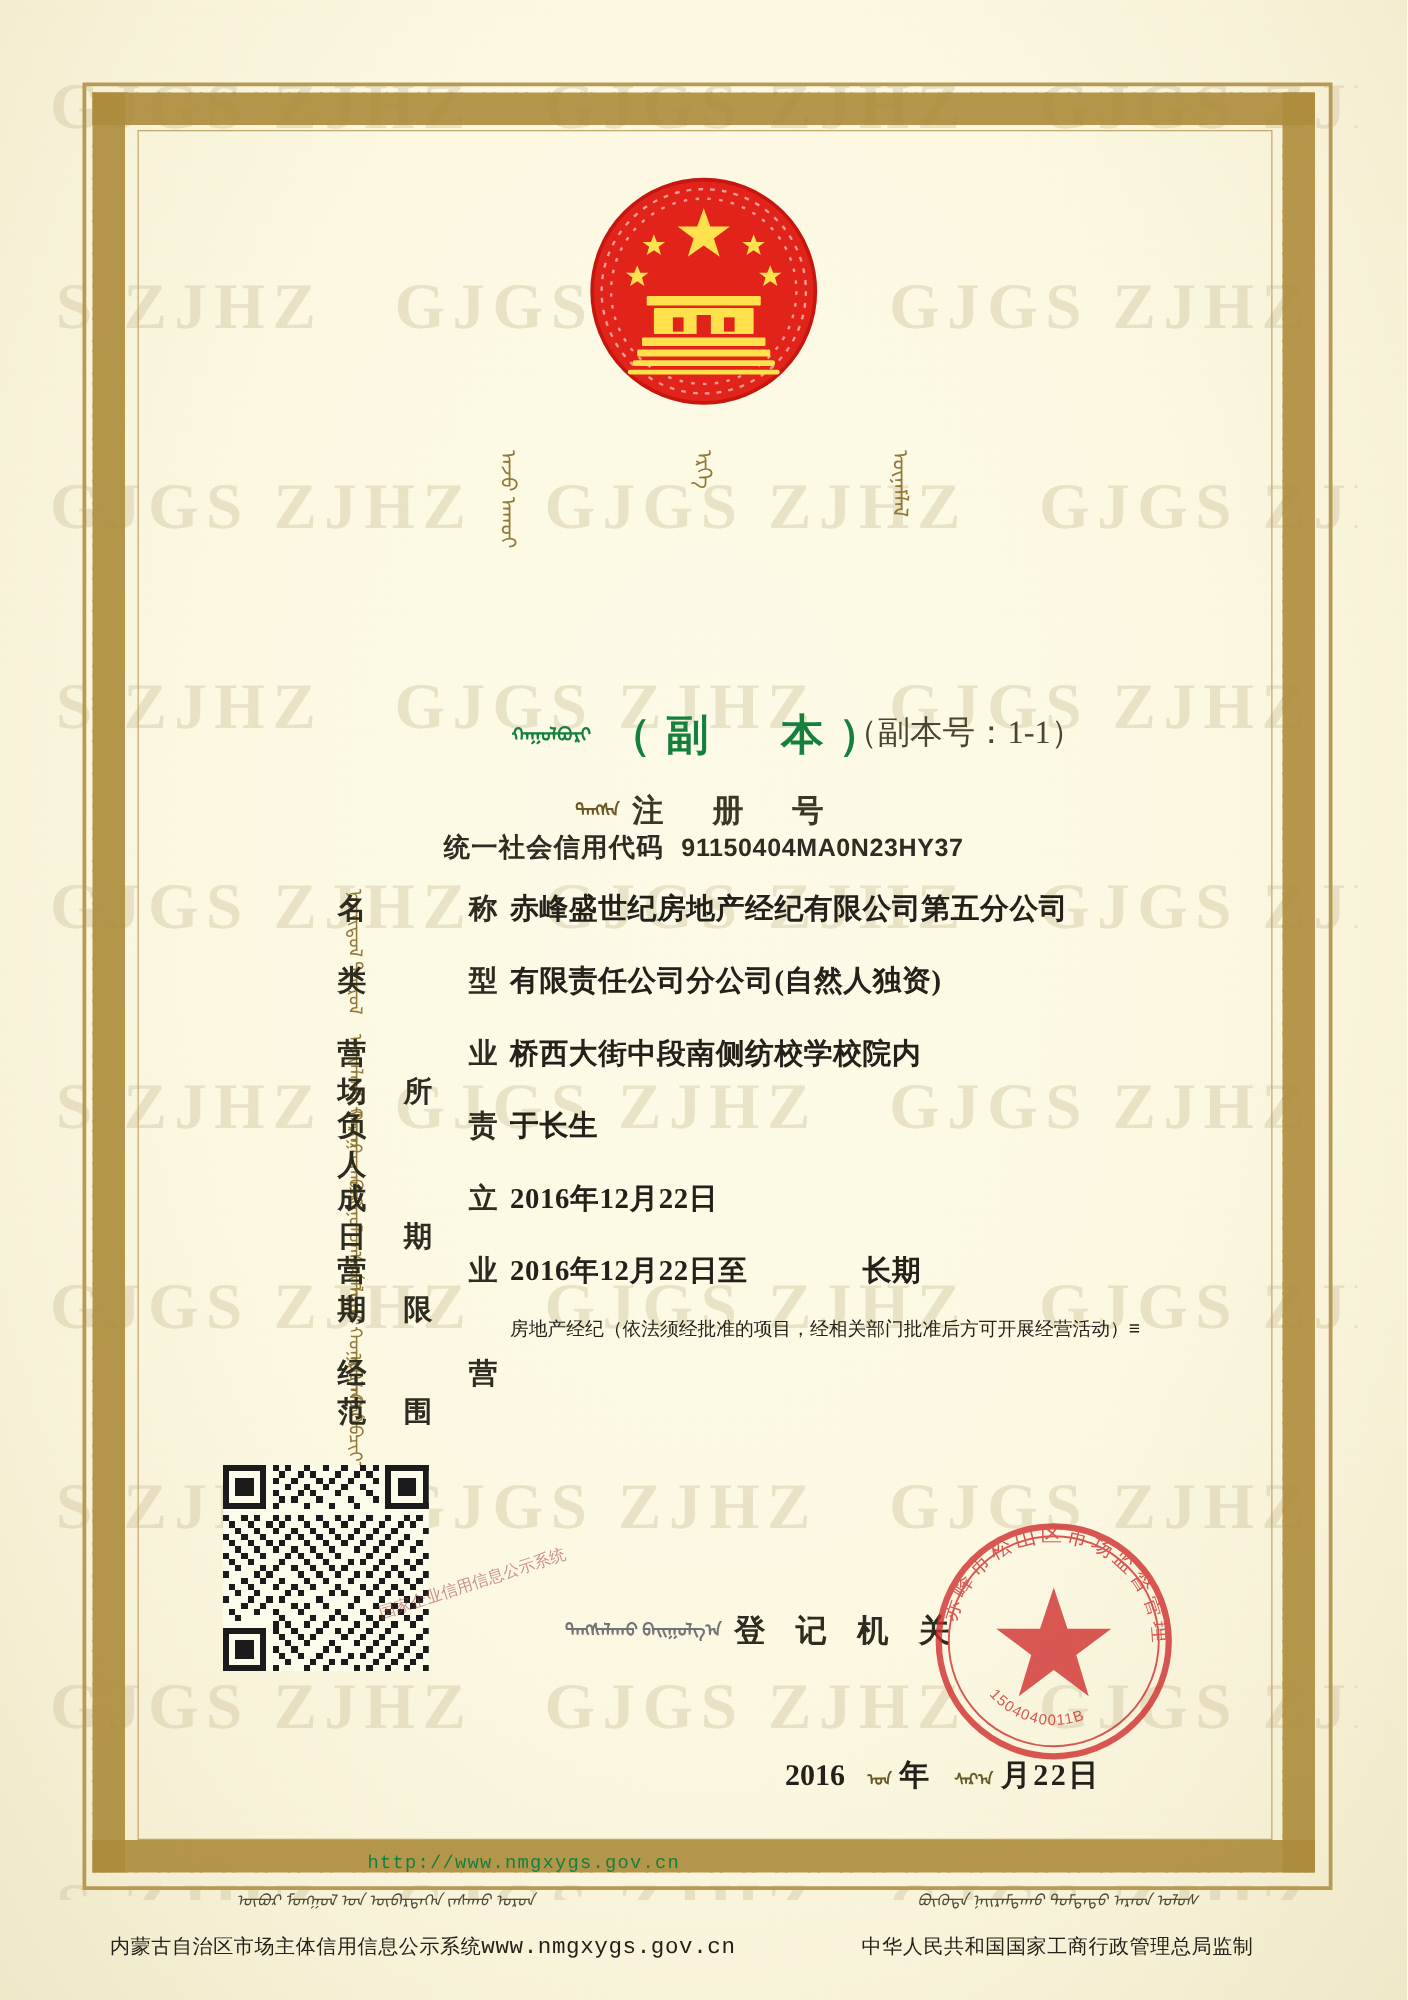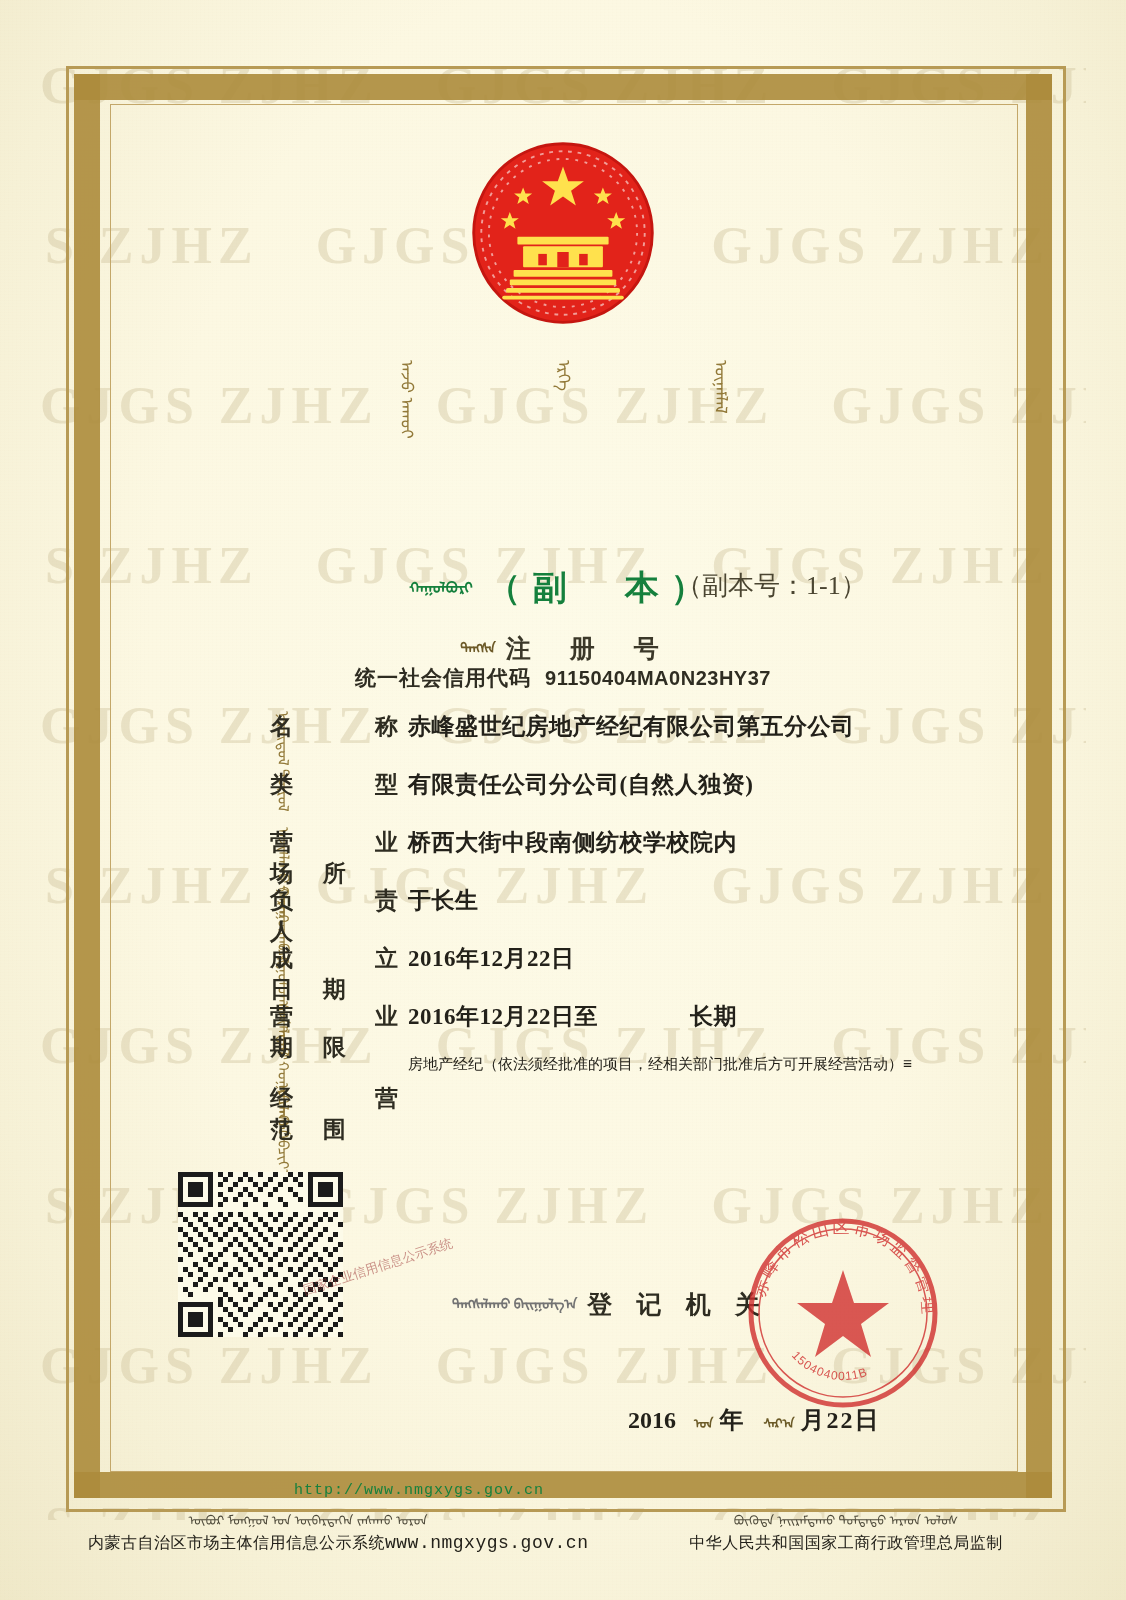--- a/index.html
+++ b/index.html
@@ -340,22 +340,23 @@
     position: absolute;
     right: 70px;
     top: 1506px;
     width: 420px;
     text-align: center;
   }
   .footer-mg {
     font-size: 13px;
     color: #4f4b3b;
     letter-spacing: 2px;
-    margin-bottom: 4px;
+    margin-bottom: 18px;
     white-space: nowrap;
+    font-style: italic;
   }
   .footer-cn {
     font-size: 16px;
     color: #23211a;
     letter-spacing: .5px;
     white-space: nowrap;
   }
   .footer-cn .mono {
     font-family: "Liberation Mono", monospace;
     font-size: 18px;

